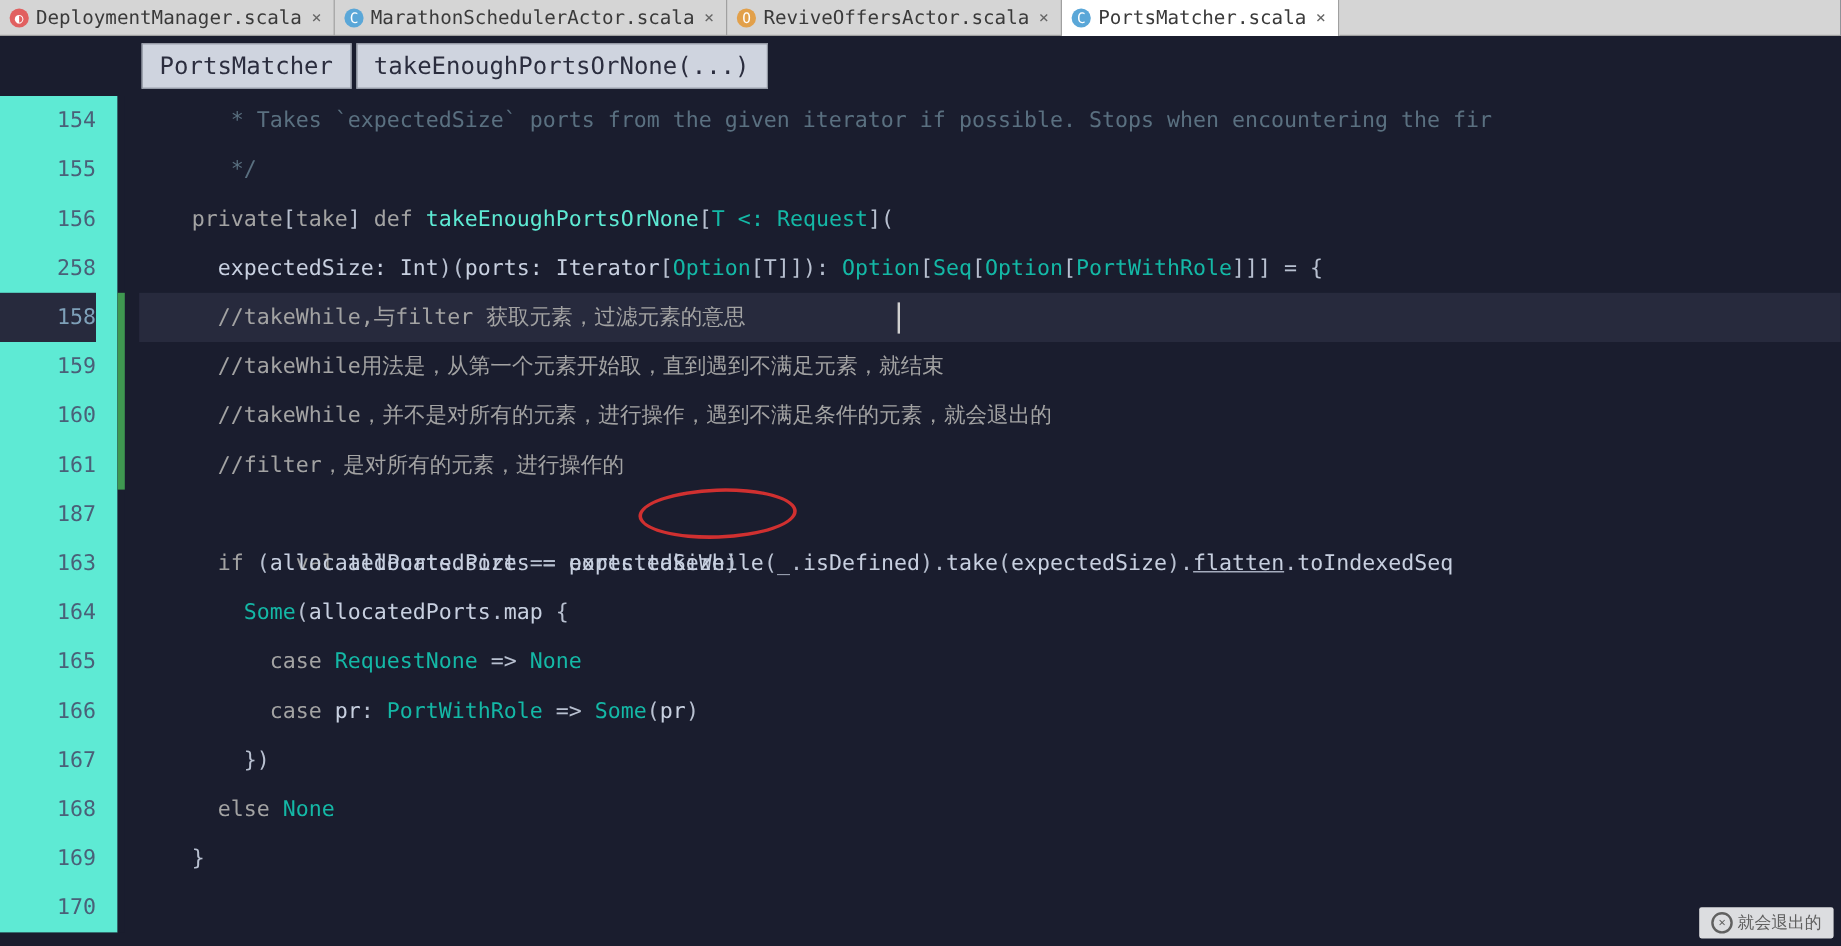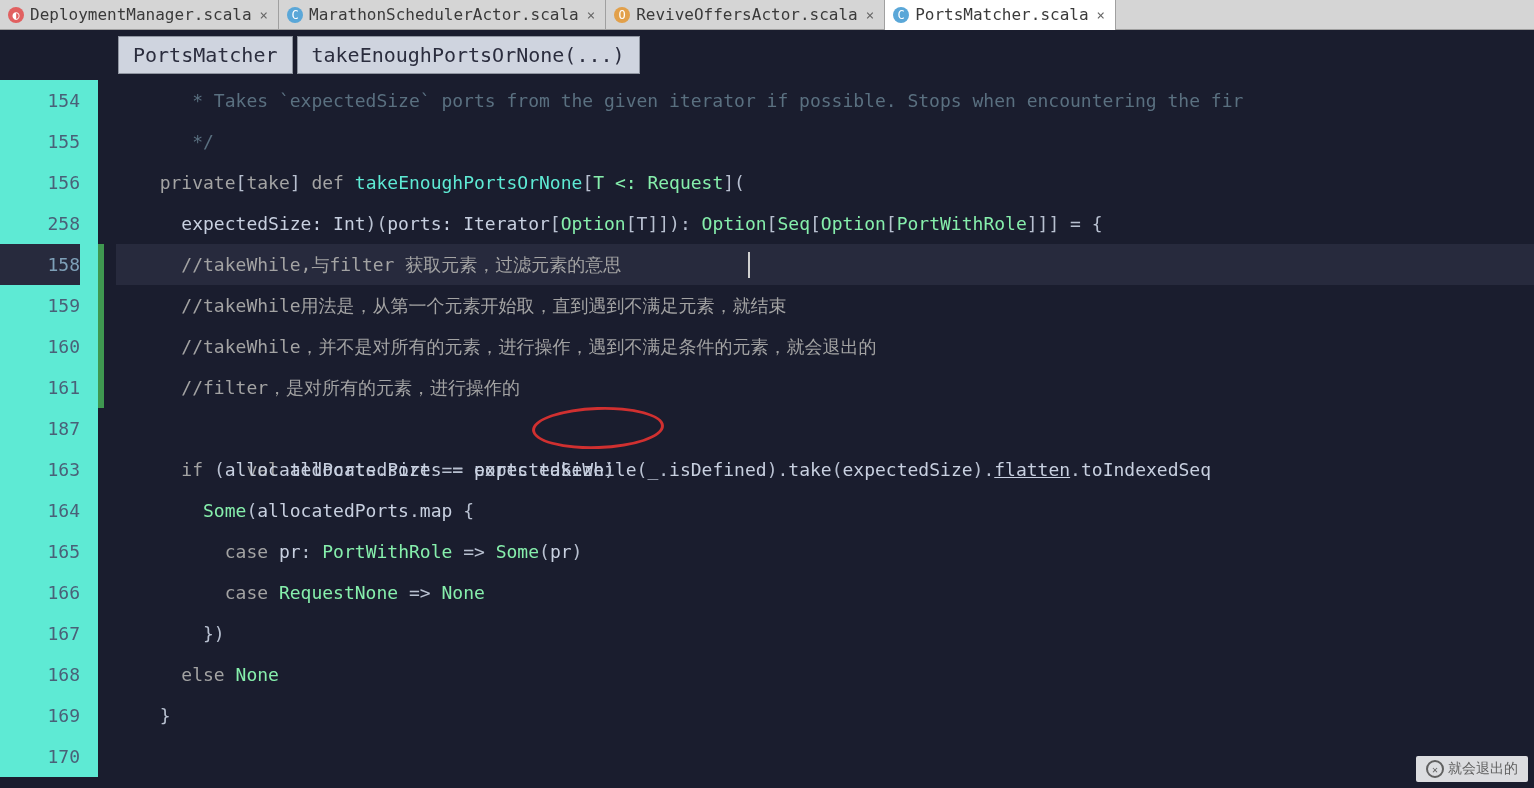--- a/index.html
+++ b/index.html
@@ -108,21 +108,21 @@
   .line.cur::after {
     content: "";
     position: absolute;
     left: 0; right: 0; top: 0; bottom: 0;
     pointer-events: none;
   }
   .gutter .ln.cur { background: #272a3d; color:#7ea0b8; }
   .c-comment-doc { color: #5a7080; }
   .c-comment { color: #a3a3a3; }
   .c-kw { color: #a3a3a3; }
-  .c-type { color: #86efac; }
+  .c-type { color: #14b8a6; }
   .c-ident { color: #c8d0e0; }
   .c-method { color: #5eead4; }
   .c-plain { color: #b8c0d0; }
   .underline { text-decoration: underline; }
 
   .caret {
     position: absolute;
     width: 2px;
     background: #d0d0d0;
     height: 26px;
@@ -226,22 +226,22 @@
     <div class="line cur"><span class="c-plain">    </span><span class="c-comment">//takeWhile,与filter 获取元素，过滤元素的意思</span><span class="caret" style="left:632px"></span></div>
     <div class="line"><span class="c-plain">    </span><span class="c-comment">//takeWhile用法是，从第一个元素开始取，直到遇到不满足元素，就结束</span></div>
     <div class="line"><span class="c-plain">    </span><span class="c-comment">//takeWhile，并不是对所有的元素，进行操作，遇到不满足条件的元素，就会退出的</span></div>
     <div class="line"><span class="c-plain">    </span><span class="c-comment">//filter，是对所有的元素，进行操作的</span></div>
     <div class="line" style="position:relative">
       <span class="c-plain">    </span><span class="c-kw">val</span><span class="c-plain"> </span><span class="c-ident">allocatedPorts</span><span class="c-plain"> = </span><span class="c-ident">ports</span><span class="c-plain">.</span><span class="c-ident">takeWhile</span><span class="c-plain">(_.</span><span class="c-ident">isDefined</span><span class="c-plain">).</span><span class="c-ident">take</span><span class="c-plain">(</span><span class="c-ident">expectedSize</span><span class="c-plain">).</span><span class="c-ident underline">flatten</span><span class="c-plain">.</span><span class="c-ident">toIndexedSeq</span>
       <span class="ellipse-annot" style="left:416px;top:-1px"></span>
     </div>
     <div class="line"><span class="c-plain">    </span><span class="c-kw">if</span><span class="c-plain"> (</span><span class="c-ident">allocatedPorts</span><span class="c-plain">.</span><span class="c-ident">size</span><span class="c-plain"> == </span><span class="c-ident">expectedSize</span><span class="c-plain">)</span></div>
     <div class="line"><span class="c-plain">      </span><span class="c-type">Some</span><span class="c-plain">(</span><span class="c-ident">allocatedPorts</span><span class="c-plain">.</span><span class="c-ident">map</span><span class="c-plain"> {</span></div>
+    <div class="line"><span class="c-plain">        </span><span class="c-kw">case</span><span class="c-plain"> </span><span class="c-type">RequestNone</span><span class="c-plain"> =&gt; </span><span class="c-type">None</span></div>
     <div class="line"><span class="c-plain">        </span><span class="c-kw">case</span><span class="c-plain"> </span><span class="c-ident">pr</span><span class="c-plain">: </span><span class="c-type">PortWithRole</span><span class="c-plain"> =&gt; </span><span class="c-type">Some</span><span class="c-plain">(</span><span class="c-ident">pr</span><span class="c-plain">)</span></div>
-    <div class="line"><span class="c-plain">        </span><span class="c-kw">case</span><span class="c-plain"> </span><span class="c-type">RequestNone</span><span class="c-plain"> =&gt; </span><span class="c-type">None</span></div>
     <div class="line"><span class="c-plain">      </span><span class="c-plain">})</span></div>
     <div class="line"><span class="c-plain">    </span><span class="c-kw">else</span><span class="c-plain"> </span><span class="c-type">None</span></div>
     <div class="line"><span class="c-plain">  </span><span class="c-plain">}</span></div>
     <div class="line"></div>
   </div>
 </div>
 
 <div class="watermark">
   <span class="wlogo">✕</span>
   <span>就会退出的</span>

